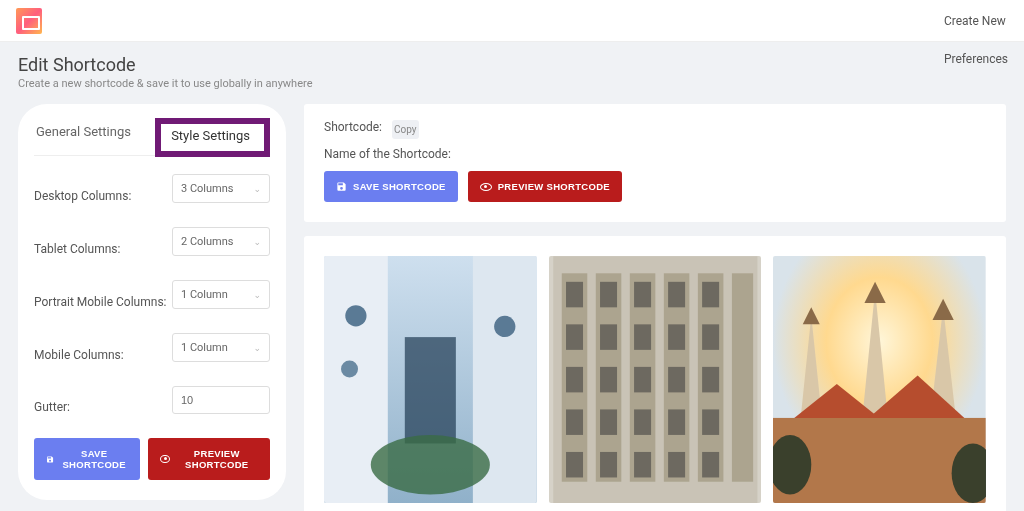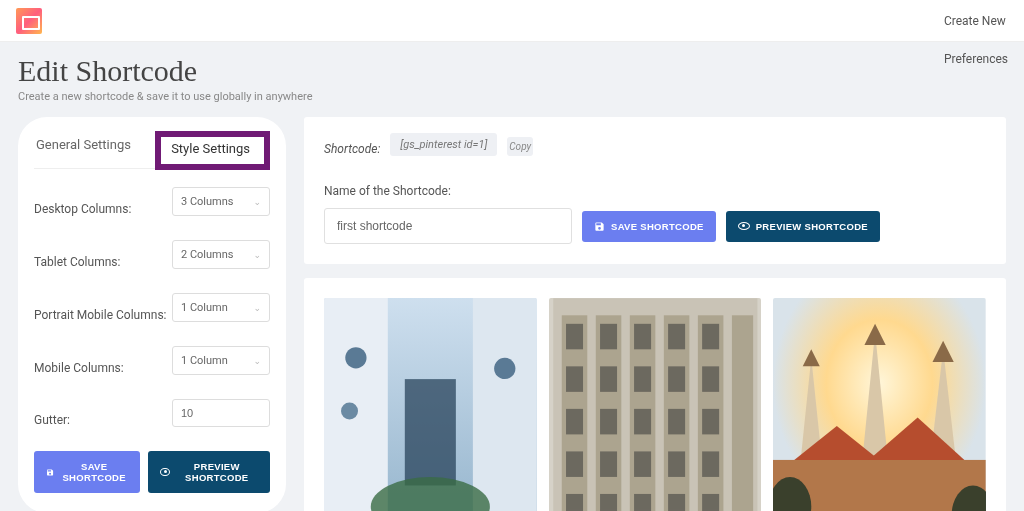--- a/index.html
+++ b/index.html
@@ -3,42 +3,42 @@
 <meta charset="utf-8">
 <style>
 * { margin: 0; padding: 0; box-sizing: border-box; }
 body { font-family: -apple-system, BlinkMacSystemFont, "Segoe UI", Roboto, sans-serif; background: #f0f2f5; color: #333; font-size: 13px; }
 .topbar { background: #fff; height: 42px; display: flex; align-items: center; padding: 0 16px; border-bottom: 1px solid #eee; }
 .logo { width: 26px; height: 26px; background: linear-gradient(135deg, #ff9a56 0%, #ff5e7e 50%, #ffb84d 100%); border-radius: 2px; position: relative; }
 .logo::after { content: ""; position: absolute; left: 6px; top: 8px; width: 14px; height: 10px; border: 2px solid #fff; border-radius: 1px; }
 .topnav { margin-left: auto; display: flex; gap: 24px; flex-direction: column; }
 .topnav a { color: #555; text-decoration: none; font-size: 12px; }
 .page { padding: 12px 18px; }
-.page-title { font-size: 30px; font-weight: 400; color: #444; font-family: Liberation Serif, serif; }
+.page-title { font-size: 18px; font-weight: 400; color: #444; }
 .page-sub { font-size: 11px; color: #888; margin-top: 2px; margin-bottom: 14px; }
 .layout { display: flex; gap: 18px; align-items: flex-start; }
 .panel { background: #fff; border-radius: 3px; }
 .side { width: 268px; padding: 14px 16px 20px; border-radius: 29px; }
 .tabs { display: flex; justify-content: space-between; border-bottom: 1px solid #eee; margin-bottom: 18px; }
 .tab { padding: 6px 2px 10px; font-size: 13px; color: #666; cursor: pointer; }
 .tab.active { color: #333; border-bottom: 2px solid #6b7ef0; }
 .tab.highlight-box { border: 6px solid #701a75; padding: 4px 14px 8px 10px; margin-bottom: -2px; }
 .field-row { display: flex; align-items: flex-end; justify-content: space-between; margin-bottom: 24px; }
 .field-label { font-size: 12px; color: #555; }
 .field-control { width: 98px; }
 .select, .text-input { width: 100%; border: 1px solid #ddd; border-radius: 3px; padding: 7px 8px; font-size: 11px; color: #666; background: #fff; position: relative; }
 .select { display: flex; align-items: center; justify-content: space-between; cursor: pointer; }
 .select .chev { font-size: 9px; color: #bbb; margin-left: 6px; }
 .btn-row { display: flex; gap: 8px; margin-top: 10px; }
 .btn { display: inline-flex; align-items: center; gap: 6px; border: none; border-radius: 3px; padding: 10px 12px; font-size: 9.5px; font-weight: 600; letter-spacing: 0.3px; color: #fff; cursor: pointer; }
 .btn-primary { background: #6b7ef0; }
-.btn-secondary { background: #0c4a6e; }
+.btn-secondary { background: #b91c1c; }
 .main { flex: 1; display: flex; flex-direction: column; gap: 14px; }
 .main-top { padding: 16px 20px 20px; }
-.sc-row { display: flex; align-items: flex-end; gap: 10px; margin-bottom: 28px; font-style: italic; }
+.sc-row { display: flex; align-items: flex-start; gap: 10px; margin-bottom: 8px; }
 .sc-label { font-size: 12px; color: #555; }
 .sc-pill { background: #eef0f4; color: #777; padding: 5px 10px; font-size: 11px; border-radius: 3px; }
 .sc-copy { background: #eef0f4; color: #888; padding: 4px 2px; font-size: 10px; border-radius: 3px; cursor: pointer; }
 .name-label { font-size: 12px; color: #555; margin-bottom: 10px; display: block; }
 .name-row { display: flex; gap: 10px; align-items: center; }
 .name-input { border: 1px solid #e0e0e0; border-radius: 3px; padding: 10px 12px; font-size: 12px; color: #666; width: 248px; }
 .preview-panel { padding: 20px; }
 .grid { display: flex; gap: 12px; }
 .thumb { flex: 1; aspect-ratio: 0.86; border-radius: 2px; overflow: hidden; position: relative; }
 svg.preview { width: 100%; height: 100%; display: block; }
@@ -128,26 +128,24 @@
           <span class="eye"></span>
           <span>PREVIEW SHORTCODE</span>
         </button>
       </div>
     </div>
 
     <div class="main">
       <div class="panel main-top">
         <div class="sc-row">
           <span class="sc-label">Shortcode:</span>
-          <span class="sc-pill">[gs_pinterest id=1]</span>
           <span class="sc-copy">Copy</span>
         </div>
         <label class="name-label">Name of the Shortcode:</label>
         <div class="name-row">
-          <input class="name-input" value="first shortcode" style="">
           <button class="btn btn-primary">
             <svg class="ico-save" viewBox="0 0 24 24" fill="#fff">
                 <path d="M17 3H5a2 2 0 0 0-2 2v14a2 2 0 0 0 2 2h14a2 2 0 0 0 2-2V7l-4-4zm-5 16a3 3 0 1 1 0-6 3 3 0 0 1 0 6zm3-10H5V5h10v4z"></path>
               </svg>
             <span>SAVE SHORTCODE</span>
           </button>
           <button class="btn btn-secondary">
             <span class="eye"></span>
             <span>PREVIEW SHORTCODE</span>
           </button>

